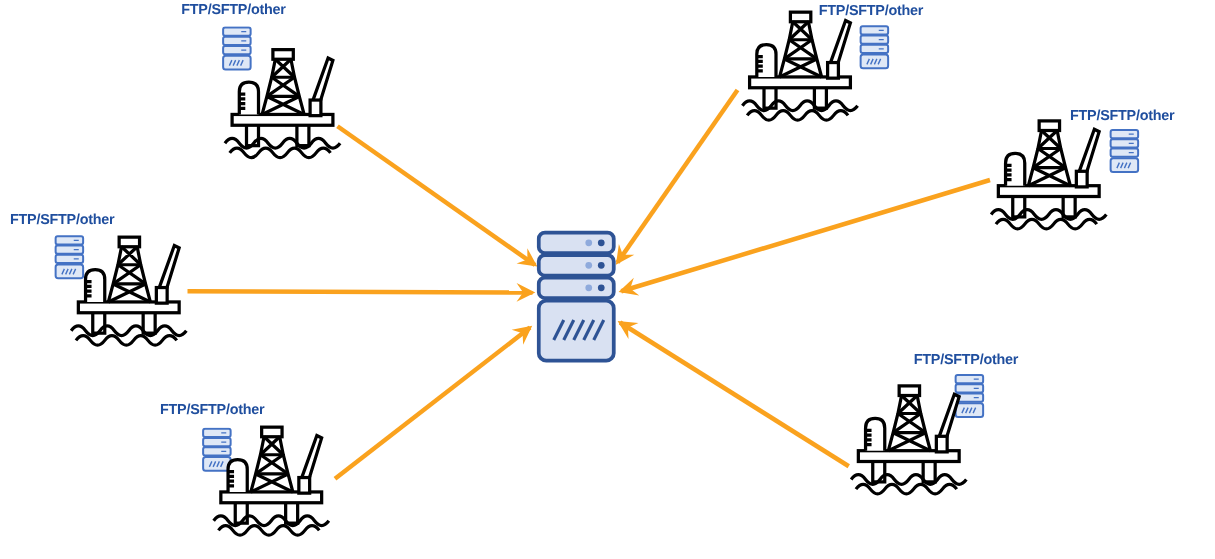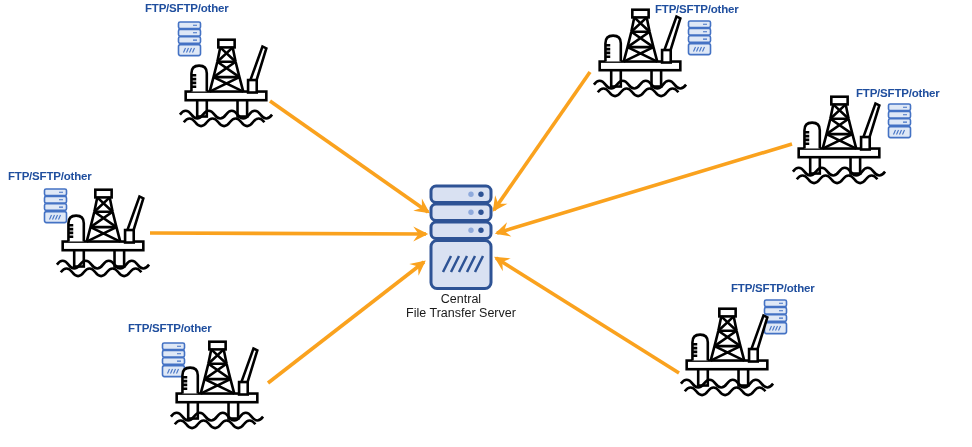--- a/index.html
+++ b/index.html
@@ -179,18 +179,14 @@
     <rect class="srv-shape" x="2" y="38" width="60" height="16.5" rx="5"></rect>
     <rect class="srv-shape" x="2" y="56.5" width="60" height="48" rx="6"></rect>
     <circle class="dot-l" cx="42" cy="10.2" r="2.7"></circle>
       <circle class="dot-d" cx="52" cy="10.2" r="2.7"></circle>
     <circle class="dot-l" cx="42" cy="28.2" r="2.7"></circle>
       <circle class="dot-d" cx="52" cy="28.2" r="2.7"></circle>
     <circle class="dot-l" cx="42" cy="46.2" r="2.7"></circle>
       <circle class="dot-d" cx="52" cy="46.2" r="2.7"></circle>
     <path class="srv-slash" d="M14,88 l8,-16 M22,88 l8,-16 M30,88 l8,-16 M38,88 l8,-16 M46,88 l8,-16"></path>
   </svg>
-  <div class="central-label">
-    <span>Central</span><br>
-    <span>File Transfer Server</span>
-  </div>
 
 </div>
 
 </body></html>

